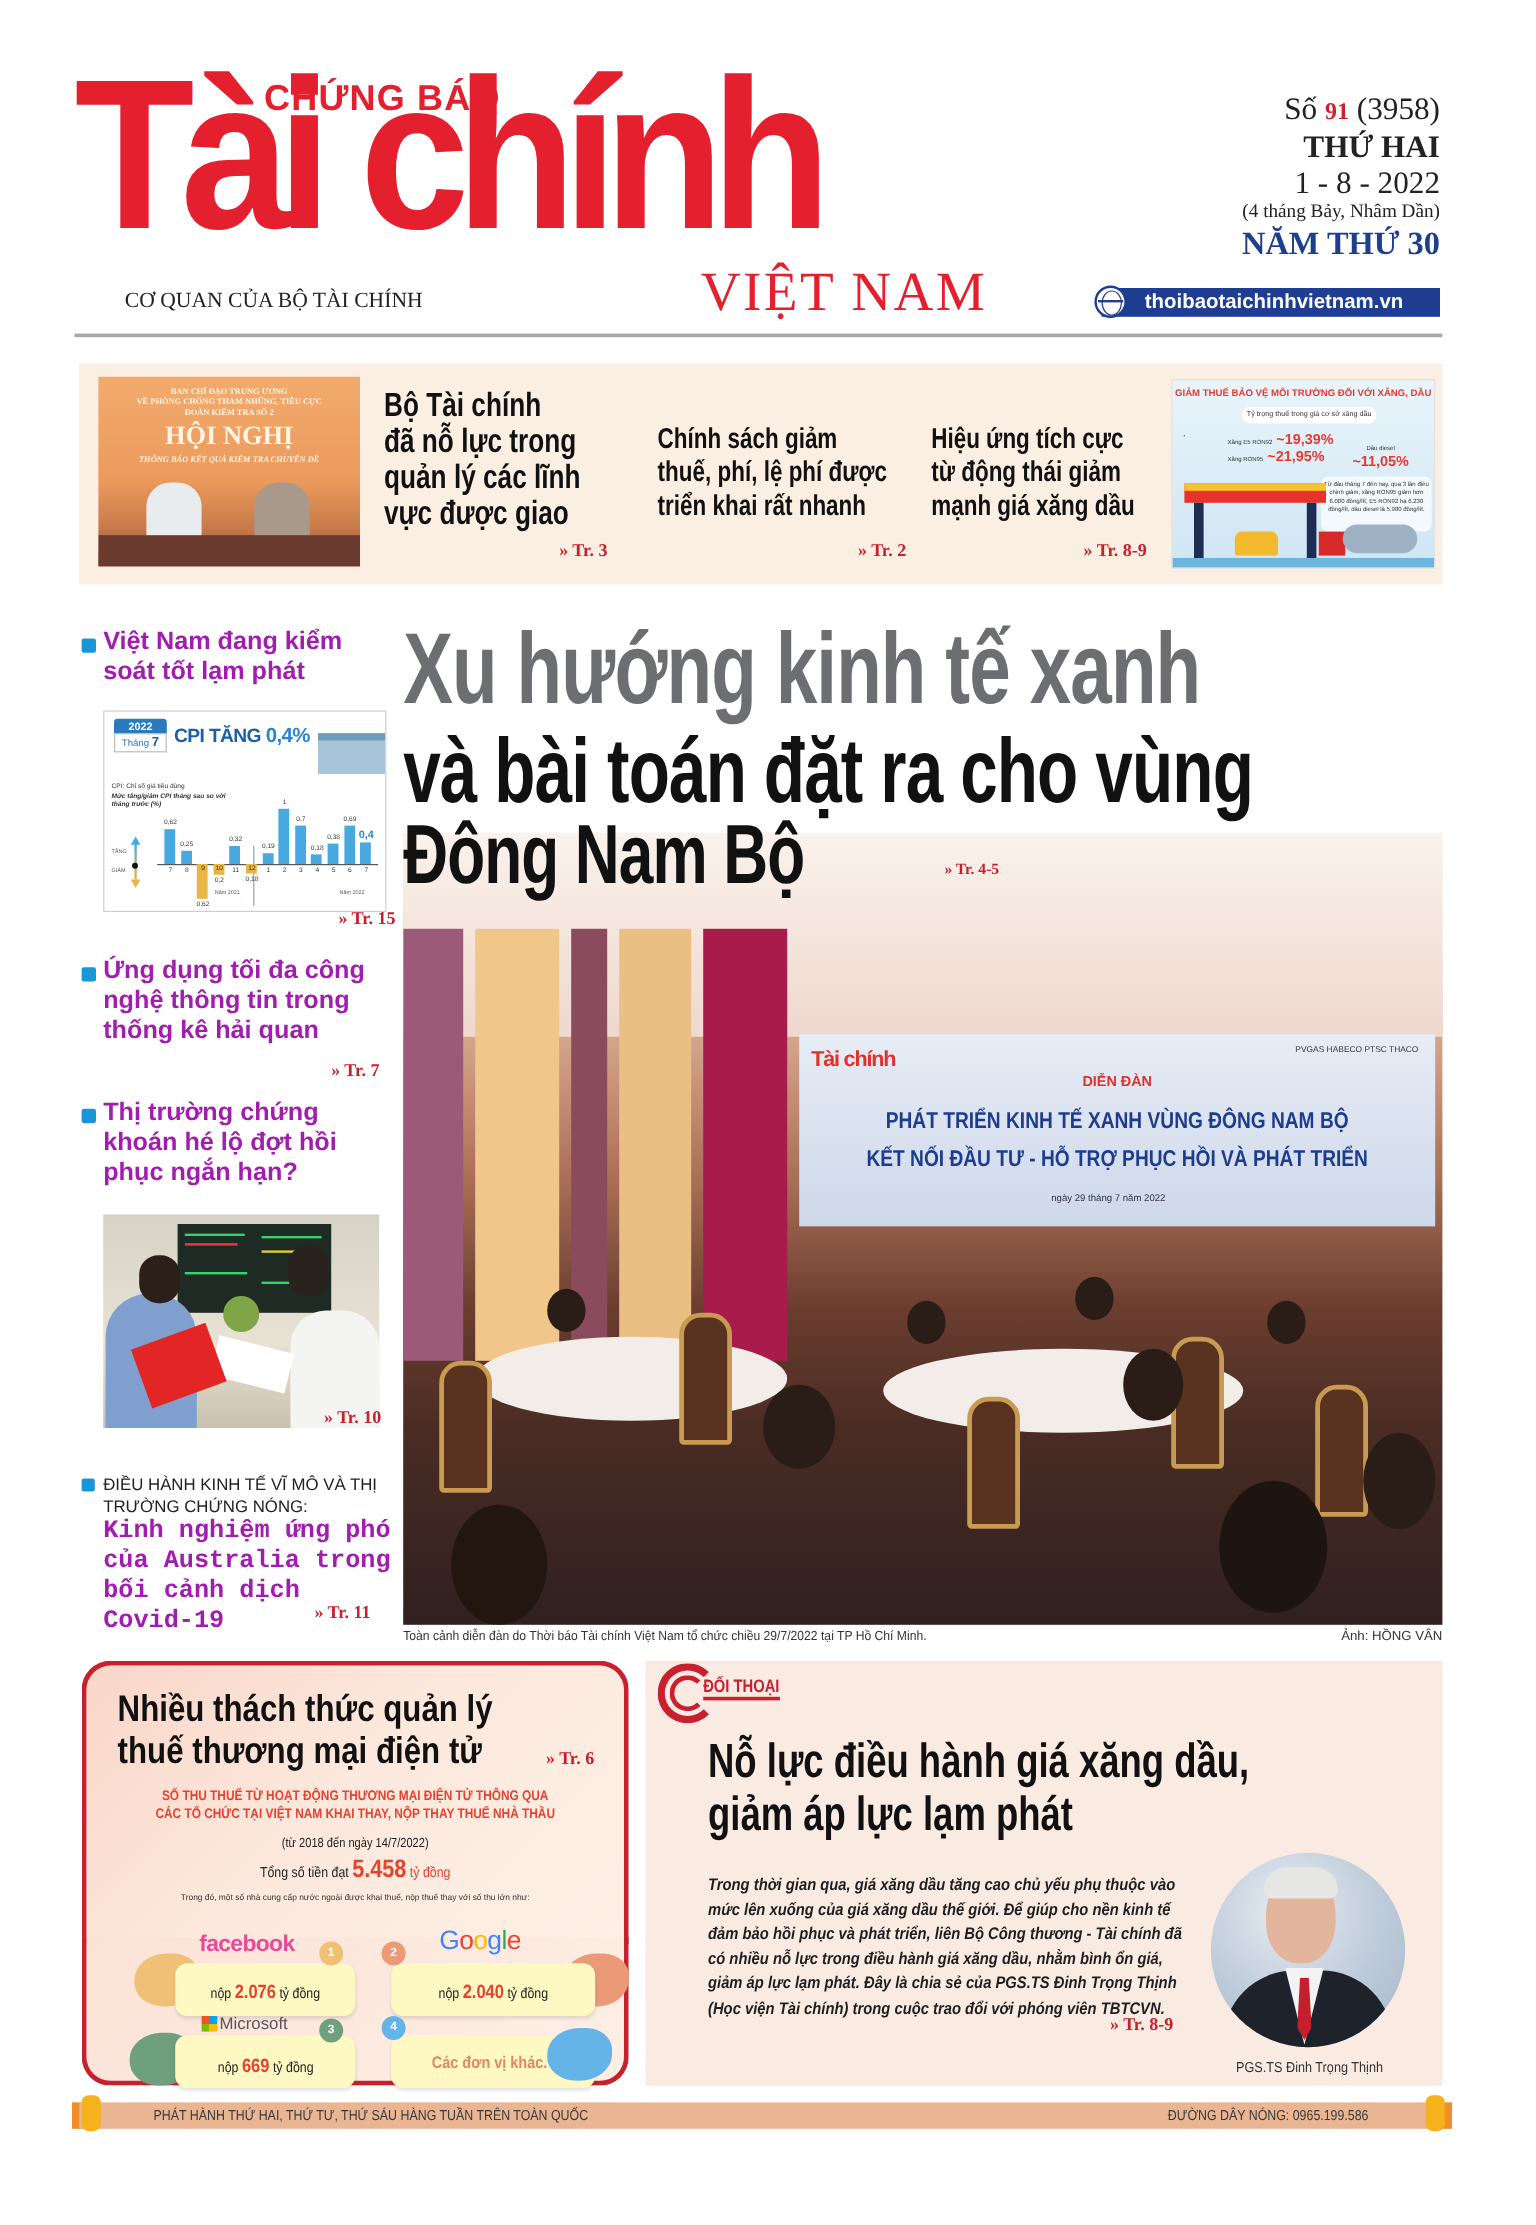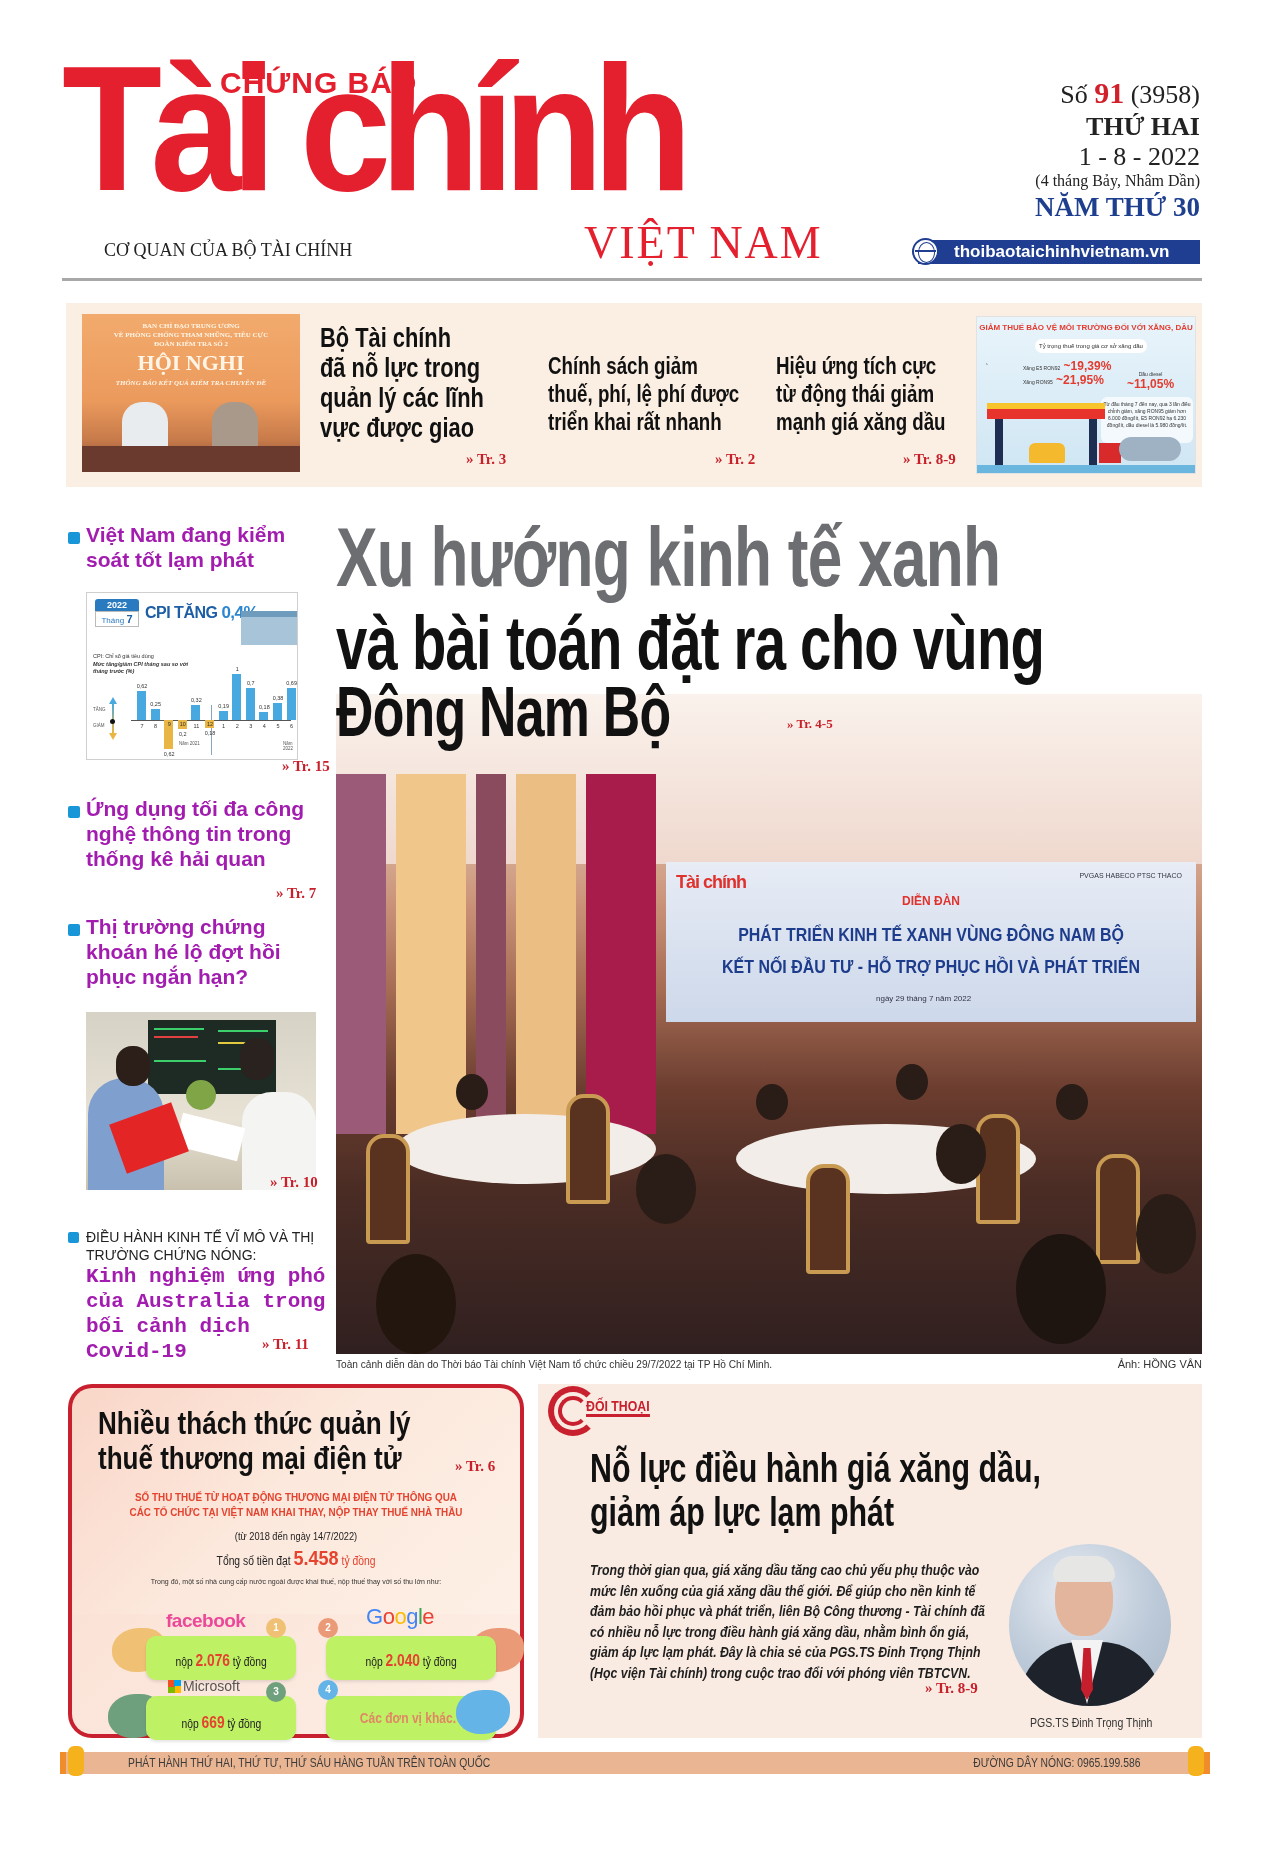--- a/index.html
+++ b/index.html
@@ -9,21 +9,21 @@
 
   
   .mast-thoi { left: 220px; top: 66px; font: 900 30px "Liberation Sans", sans-serif; color: #e5202e; letter-spacing: 1px; }
   .mast-tai { left: 62px; top: 40px; font: 900 178px/1 "Liberation Sans", sans-serif; color: #e5202e; letter-spacing: -12px; transform: scaleX(0.92); transform-origin: left top; white-space: nowrap; }
   .mast-vn { left: 584px; top: 220px; font: 400 46px/1 "Liberation Serif", serif; color: #e5202e; letter-spacing: 2px; }
   .mast-sub { left: 104px; top: 240px; font: 400 18px "Liberation Serif", serif; color: #222; }
   .mast-rule { left: 62px; top: 278px; width: 1140px; height: 3px; background: #a8a8a8; }
 
   .issue { right: 80px; top: 76px; text-align: right; font-family: "Liberation Serif", serif; color: #222; }
   .issue .so { font-size: 26px; }
-  .issue .so b { color: #d2202a; font-size: 30px; }
+  .issue .so b { color: #d2202a; font-size: 20px; }
   .issue .day { font-size: 26px; font-weight: 700; margin-top: 2px; }
   .issue .date { font-size: 26px; }
   .issue .lunar { font-size: 16px; }
   .issue .year { font-size: 27px; font-weight: 700; color: #1e3e8e; margin-top: 2px; }
   .web { right: 80px; top: 240px; width: 282px; height: 24px; background: #1f3e91; color: #fff; font: 700 17px/24px "Liberation Sans", sans-serif; padding-left: 36px; }
   .web .globe { position: absolute; left: -6px; top: -2px; width: 27px; height: 27px; border-radius: 50%; border: 2px solid #1f3e91; background: #fff; }
   .web .globe::before { content: ""; position: absolute; left: 4px; top: 2px; width: 15px; height: 19px; border-radius: 50%; border: 1.5px solid #1f3e91; }
   .web .globe::after { content: ""; position: absolute; left: 1px; top: 10px; width: 21px; height: 2px; background: #1f3e91; }
 
   
@@ -60,21 +60,21 @@
   .t-info .car { position: absolute; left: 52px; top: 126px; width: 36px; height: 20px; background: #f5b92d; border-radius: 6px 6px 2px 2px; }
   .t-info .tank { position: absolute; left: 142px; top: 120px; width: 62px; height: 24px; background: #9fb2c4; border-radius: 12px; }
   .t-info .truck { position: absolute; left: 122px; top: 126px; width: 22px; height: 20px; background: #d82a2a; }
   .t-info .road { position: absolute; left: 0; right: 0; bottom: 0; height: 8px; background: #6bb6df; }
 
   
   .bullet { width: 12px; height: 12px; background: #1996d8; border-radius: 2px; display: inline-block; }
   .lc-h { font: 700 21px/25px "Liberation Sans", sans-serif; color: #a21caf; }
   .lc1-b { left: 68px; top: 532px; }
   .lc1 { left: 86px; top: 522px; }
-  .cpi { left: 86px; top: 592px; width: 212px; height: 168px; border: 1px solid #cfcfcf; background: #fff; overflow: hidden; }
+  .cpi { left: 86px; top: 592px; width: 236px; height: 168px; border: 1px solid #cfcfcf; background: #fff; overflow: hidden; }
   .cpi .yr { position: absolute; left: 8px; top: 6px; width: 44px; height: 12px; background: #2a7ac0; color: #fff; font: 700 9px/12px "Liberation Sans", sans-serif; text-align: center; border-radius: 3px 3px 0 0; }
   .cpi .mo { position: absolute; left: 8px; top: 18px; width: 44px; height: 16px; border: 1px solid #bbb; font: 8px/14px "Liberation Sans", sans-serif; text-align: center; color: #2a7ac0; }
   .cpi .mo b { font-size: 11px; color: #1d5ea5; }
   .cpi .ttl { position: absolute; left: 58px; top: 10px; font: 900 16px "Liberation Sans", sans-serif; color: #1d5ea5; letter-spacing: -0.5px; }
   .cpi .ttl b { font-size: 17px; color: #2b86d0; }
   .cpi .shop { position: absolute; right: 0; top: 18px; width: 56px; height: 34px; background: #a7c4d8; border-top: 6px solid #6f9bbd; }
   .cpi .cap1 { position: absolute; left: 6px; top: 60px; font: 5.5px "Liberation Sans", sans-serif; color: #333; }
   .cpi .cap2 { position: absolute; left: 6px; top: 68px; font: italic 700 5.5px/7px "Liberation Sans", sans-serif; color: #333; width: 100px; }
   .cpi .axis { position: absolute; left: 44px; right: 6px; top: 127px; height: 1px; background: #555; }
   .cpi .bar { position: absolute; width: 9px; }
@@ -145,21 +145,21 @@
   .ecom-h { left: 98px; top: 1406px; font-size: 31px; line-height: 35px; transform: scaleX(0.84); }
   .ecom-ref { left: 455px; top: 1458px; }
   .ecom-sub { left: 84px; top: 1490px; width: 424px; text-align: center; font: 900 11.5px/15px "Liberation Sans", sans-serif; color: #e4432f; transform: scaleX(0.86); transform-origin: center top; }
   .ecom-per { left: 84px; top: 1530px; width: 424px; text-align: center; font: 400 11px "Liberation Sans", sans-serif; color: #222; transform: scaleX(0.84); transform-origin: center top; }
   .ecom-tot { left: 84px; top: 1546px; width: 424px; text-align: center; font: 400 12px/24px "Liberation Sans", sans-serif; color: #222; transform: scaleX(0.86); transform-origin: center top; }
   .ecom-tot b { font: 900 21px "Liberation Sans", sans-serif; color: #e4432f; }
   .ecom-tot span.u { color: #e4432f; }
   .ecom-note { left: 84px; top: 1578px; width: 424px; text-align: center; font: 400 7px "Liberation Sans", sans-serif; color: #333; }
 
   .bean { position: absolute; width: 54px; height: 44px; border-radius: 50% 40% 50% 45%; }
-  .card { position: absolute; width: 150px; height: 44px; background: #bef264; border-radius: 10px; box-shadow: 0 2px 3px rgba(0,0,0,0.1); text-align: center; }
+  .card { position: absolute; width: 150px; height: 44px; background: #fef9c3; border-radius: 10px; box-shadow: 0 2px 3px rgba(0,0,0,0.1); text-align: center; }
   .card .pay { font: 400 12px "Liberation Sans", sans-serif; color: #222; transform: scaleX(0.86); display: inline-block; }
   .card .pay b { font: 900 16px "Liberation Sans", sans-serif; color: #e4432f; }
   .num { position: absolute; width: 20px; height: 20px; border-radius: 50%; color: #fff; font: 700 10px/20px "Liberation Sans", sans-serif; text-align: center; }
   .logo-fb { position: absolute; font: 700 19px "Liberation Sans", sans-serif; color: #ec4899; letter-spacing: -0.5px; }
   .logo-g { position: absolute; font: 400 22px "Liberation Sans", sans-serif; letter-spacing: -0.5px; }
   .logo-ms { position: absolute; font: 400 14px "Liberation Sans", sans-serif; color: #555; }
   .ms-sq { display: inline-block; width: 13px; height: 13px; vertical-align: -2px; margin-right: 2px; background: conic-gradient(#00a4ef 0 25%, #ffb900 25% 50%, #7fba00 50% 75%, #f25022 75%); }
   .other { position: absolute; font: 700 14px "Liberation Sans", sans-serif; color: #e08865; transform: scaleX(0.86); }
 
   

